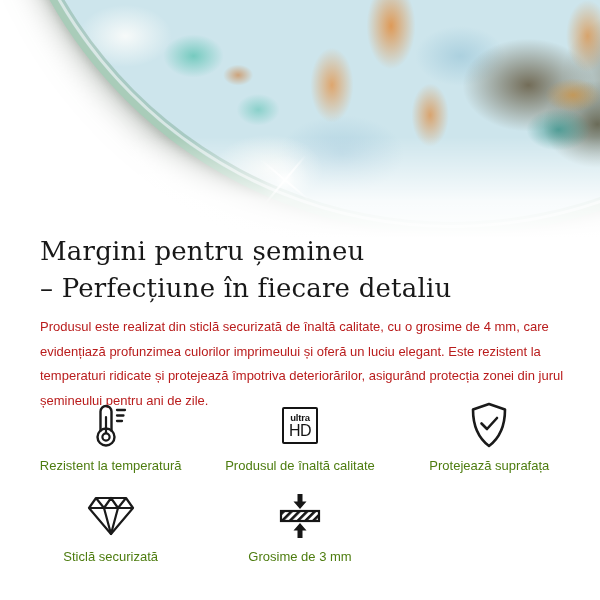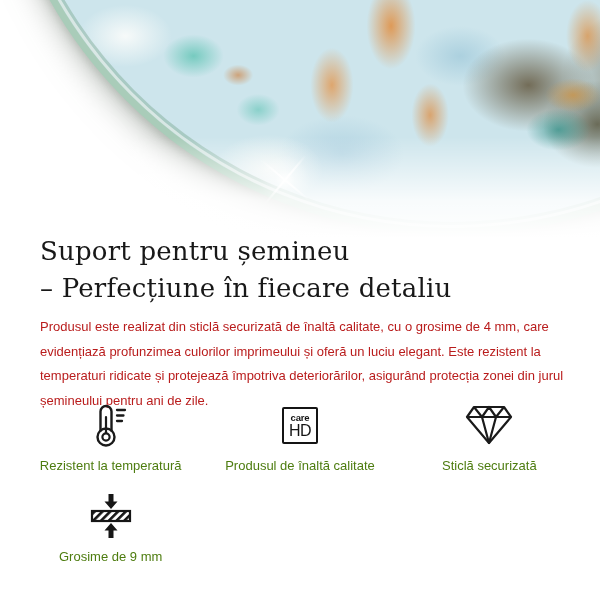--- a/index.html
+++ b/index.html
@@ -87,21 +87,21 @@
 
 <div class="page">
 
   <div class="hero">
     <div class="glass-circle"></div>
     <div class="sparkle"></div>
     <div class="hero-fade"></div>
   </div>
 
   <h1 class="heading" style="margin:0;">
-    <span>Suport pentru șemineu</span><br>
+    <span>Margini pentru șemineu</span><br>
     <span>– Perfecțiune în fiecare detaliu</span>
   </h1>
 
   <p class="description" style="margin:0;">Produsul este realizat din sticlă securizată de înaltă calitate, cu o grosime de 4 mm, care evidențiază profunzimea culorilor imprimeului și oferă un luciu elegant. Este rezistent la temperaturi ridicate și protejează împotriva deteriorărilor, asigurând protecția zonei din jurul șemineului pentru ani de zile.</p>
 
   <div class="features">
 
     <div class="feature">
       <div class="icon-box">
         <svg width="40" height="46" viewBox="0 0 40 46" fill="none">
@@ -113,27 +113,36 @@
           <line x1="26" y1="13.5" x2="32.5" y2="13.5" stroke="#1a1a1a" stroke-width="2.3" stroke-linecap="round"></line>
           <line x1="26" y1="19" x2="31" y2="19" stroke="#1a1a1a" stroke-width="2.3" stroke-linecap="round"></line>
         </svg>
       </div>
       <div class="feature-label">Rezistent la temperatură</div>
     </div>
 
     <div class="feature">
       <div class="icon-box">
         <div class="uhd-box">
-          <span class="uhd-top">care</span>
+          <span class="uhd-top">ultra</span>
           <span class="uhd-bottom">HD</span>
         </div>
       </div>
       <div class="feature-label">Produsul de înaltă calitate</div>
     </div>
 
+    <div class="feature">
+      <div class="icon-box">
+        <svg width="44" height="48" viewBox="0 0 44 48" fill="none">
+          <path d="M22 3 L38 8.5 C38 22 34 36 22 45 C10 36 6 22 6 8.5 Z" stroke="#1a1a1a" stroke-width="2.6" stroke-linejoin="round"></path>
+          <path d="M14.5 22.5 L20 28 L30 17" stroke="#1a1a1a" stroke-width="2.6" stroke-linecap="round" stroke-linejoin="round"></path>
+        </svg>
+      </div>
+      <div class="feature-label">Protejează suprafața</div>
+    </div>
 
     <div class="feature">
       <div class="icon-box">
         <svg width="50" height="42" viewBox="0 0 50 42" fill="none" stroke="#1a1a1a" stroke-width="2.2" stroke-linejoin="round">
           <path d="M10 3 L40 3 L47 13 L25 39 L3 13 Z"></path>
           <path d="M3 13 L47 13"></path>
           <path d="M10 3 L18 13 L25 3 L32 13 L40 3"></path>
           <path d="M18 13 L25 39 L32 13"></path>
         </svg>
       </div>
@@ -147,17 +156,17 @@
           <defs>
             <pattern id="hatch" patternUnits="userSpaceOnUse" width="5.5" height="5.5" patternTransform="rotate(45)">
               <rect width="2.6" height="5.5" fill="#161616"></rect>
             </pattern>
           </defs>
           <path d="M22 17 L15.5 9.5 L19.5 9.5 L19.5 2 L24.5 2 L24.5 9.5 L28.5 9.5 Z" fill="#161616"></path>
           <rect x="3" y="19" width="38" height="10" fill="url(#hatch)" stroke="#161616" stroke-width="2.2"></rect>
           <path d="M22 31 L15.5 38.5 L19.5 38.5 L19.5 46 L24.5 46 L24.5 38.5 L28.5 38.5 Z" fill="#161616"></path>
         </svg>
       </div>
-      <div class="feature-label">Grosime de 9 mm</div>
+      <div class="feature-label">Grosime de 3 mm</div>
     </div>
 
   </div>
 </div>
 
 </body></html>

